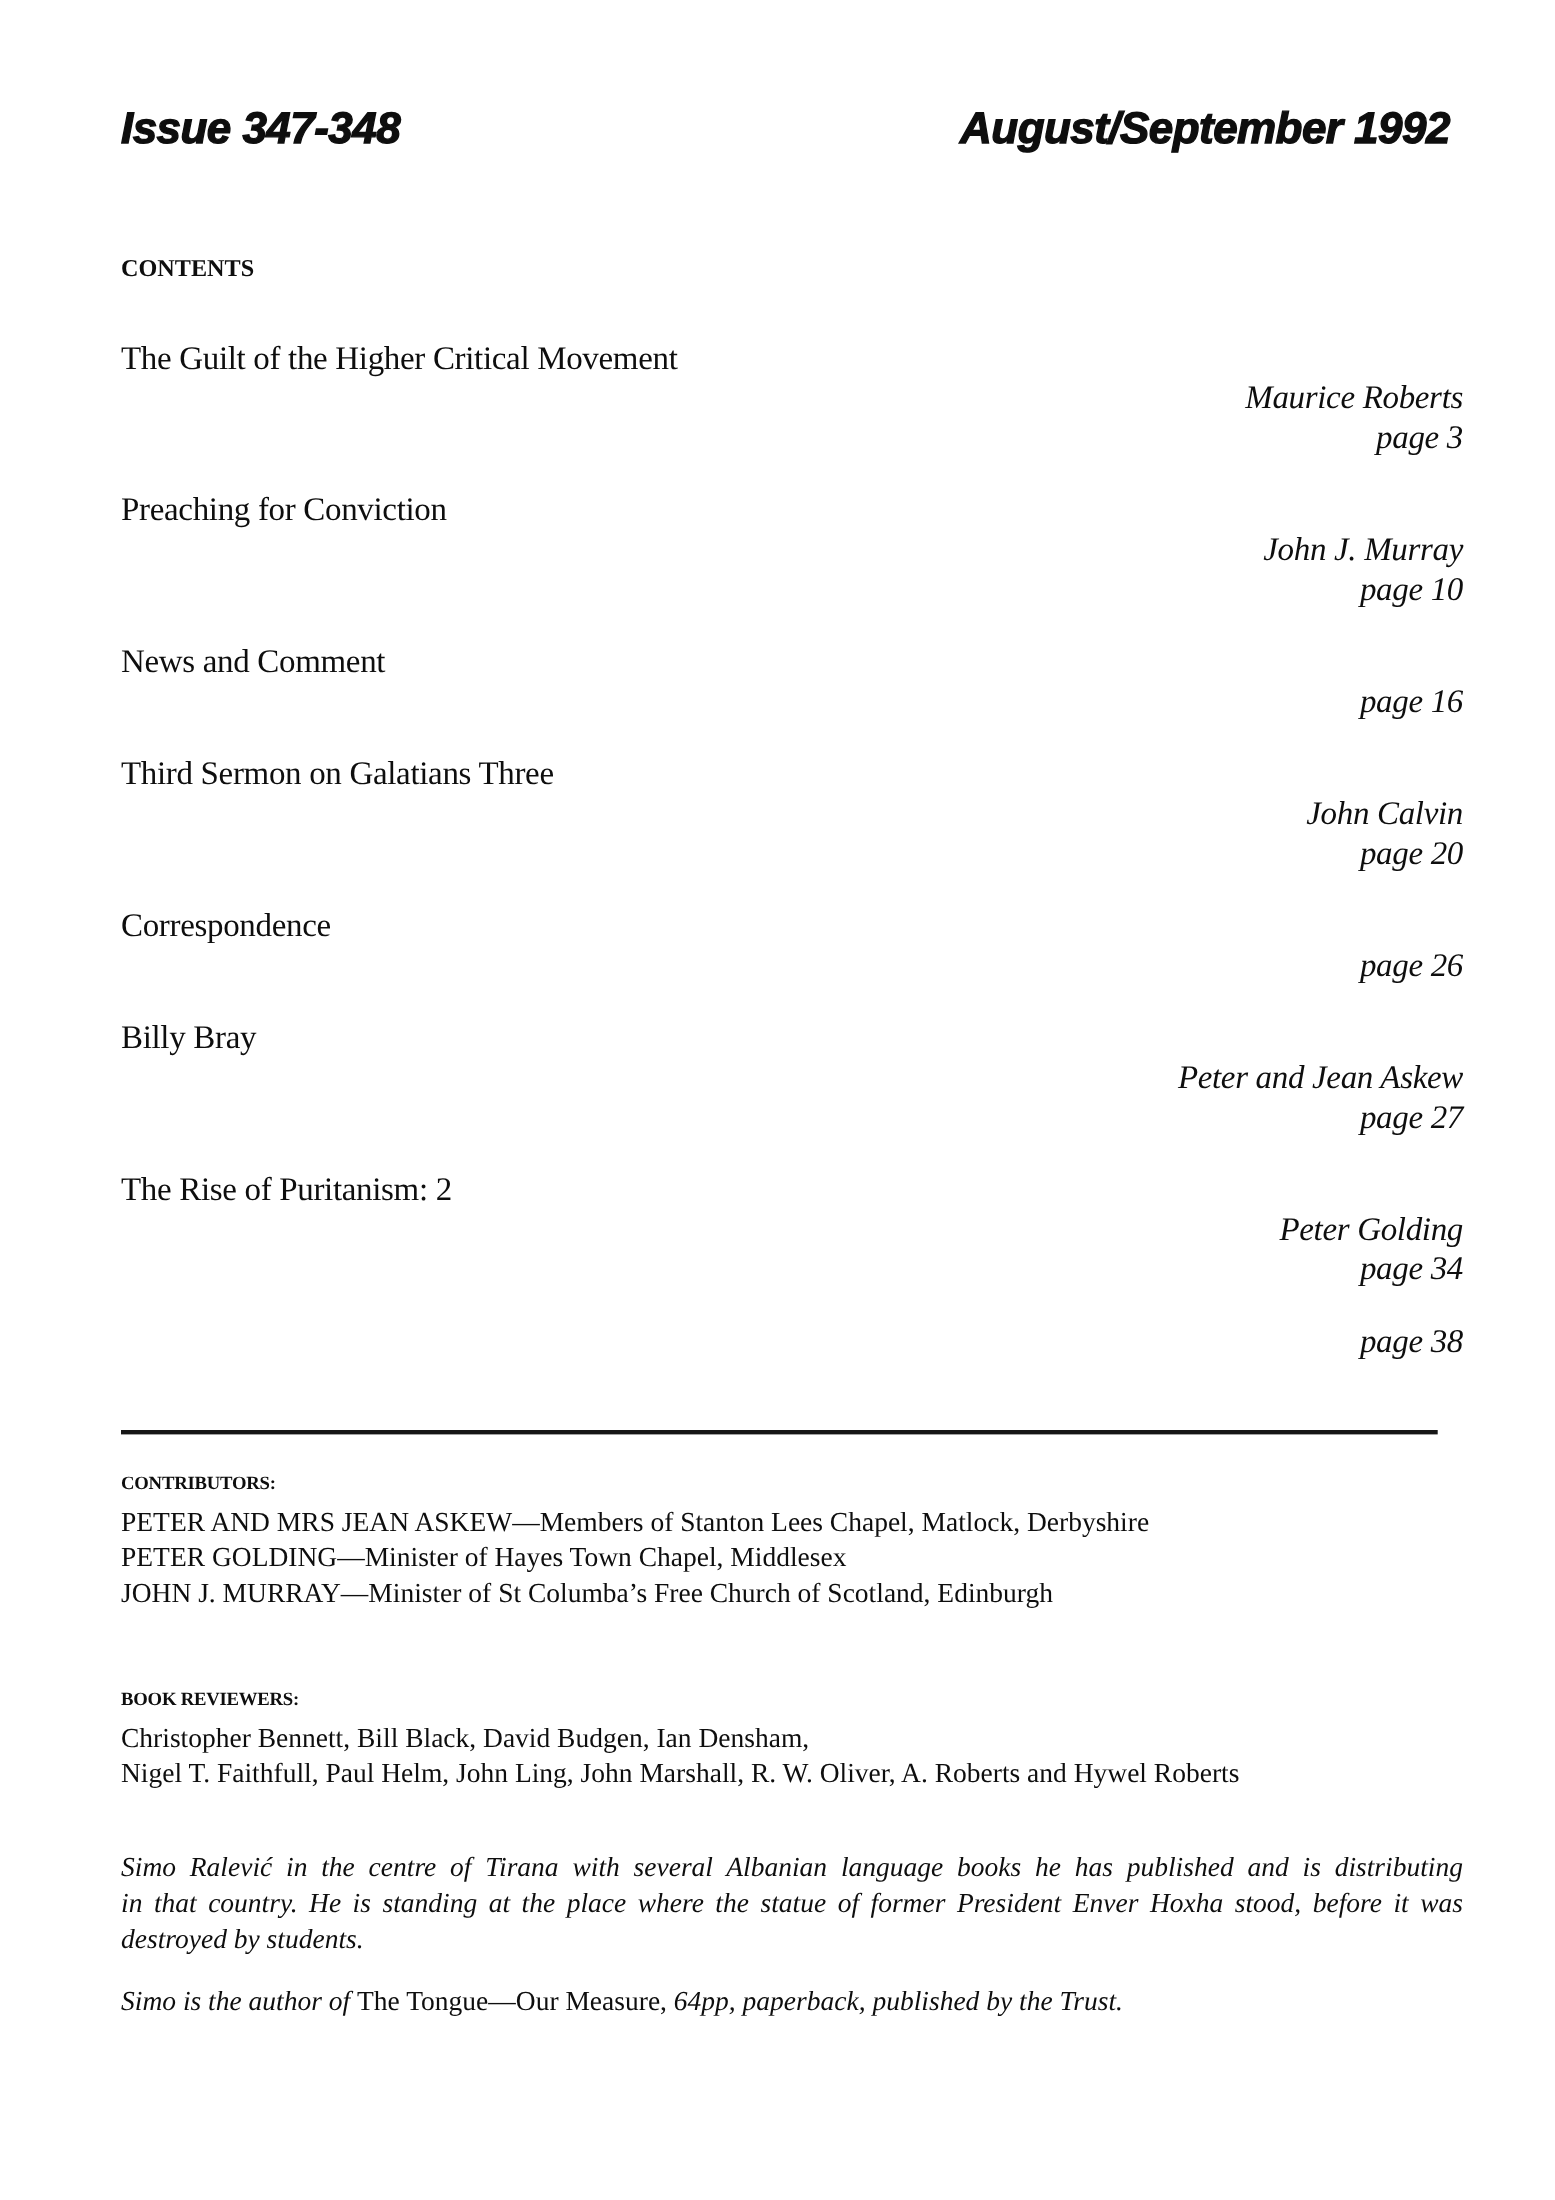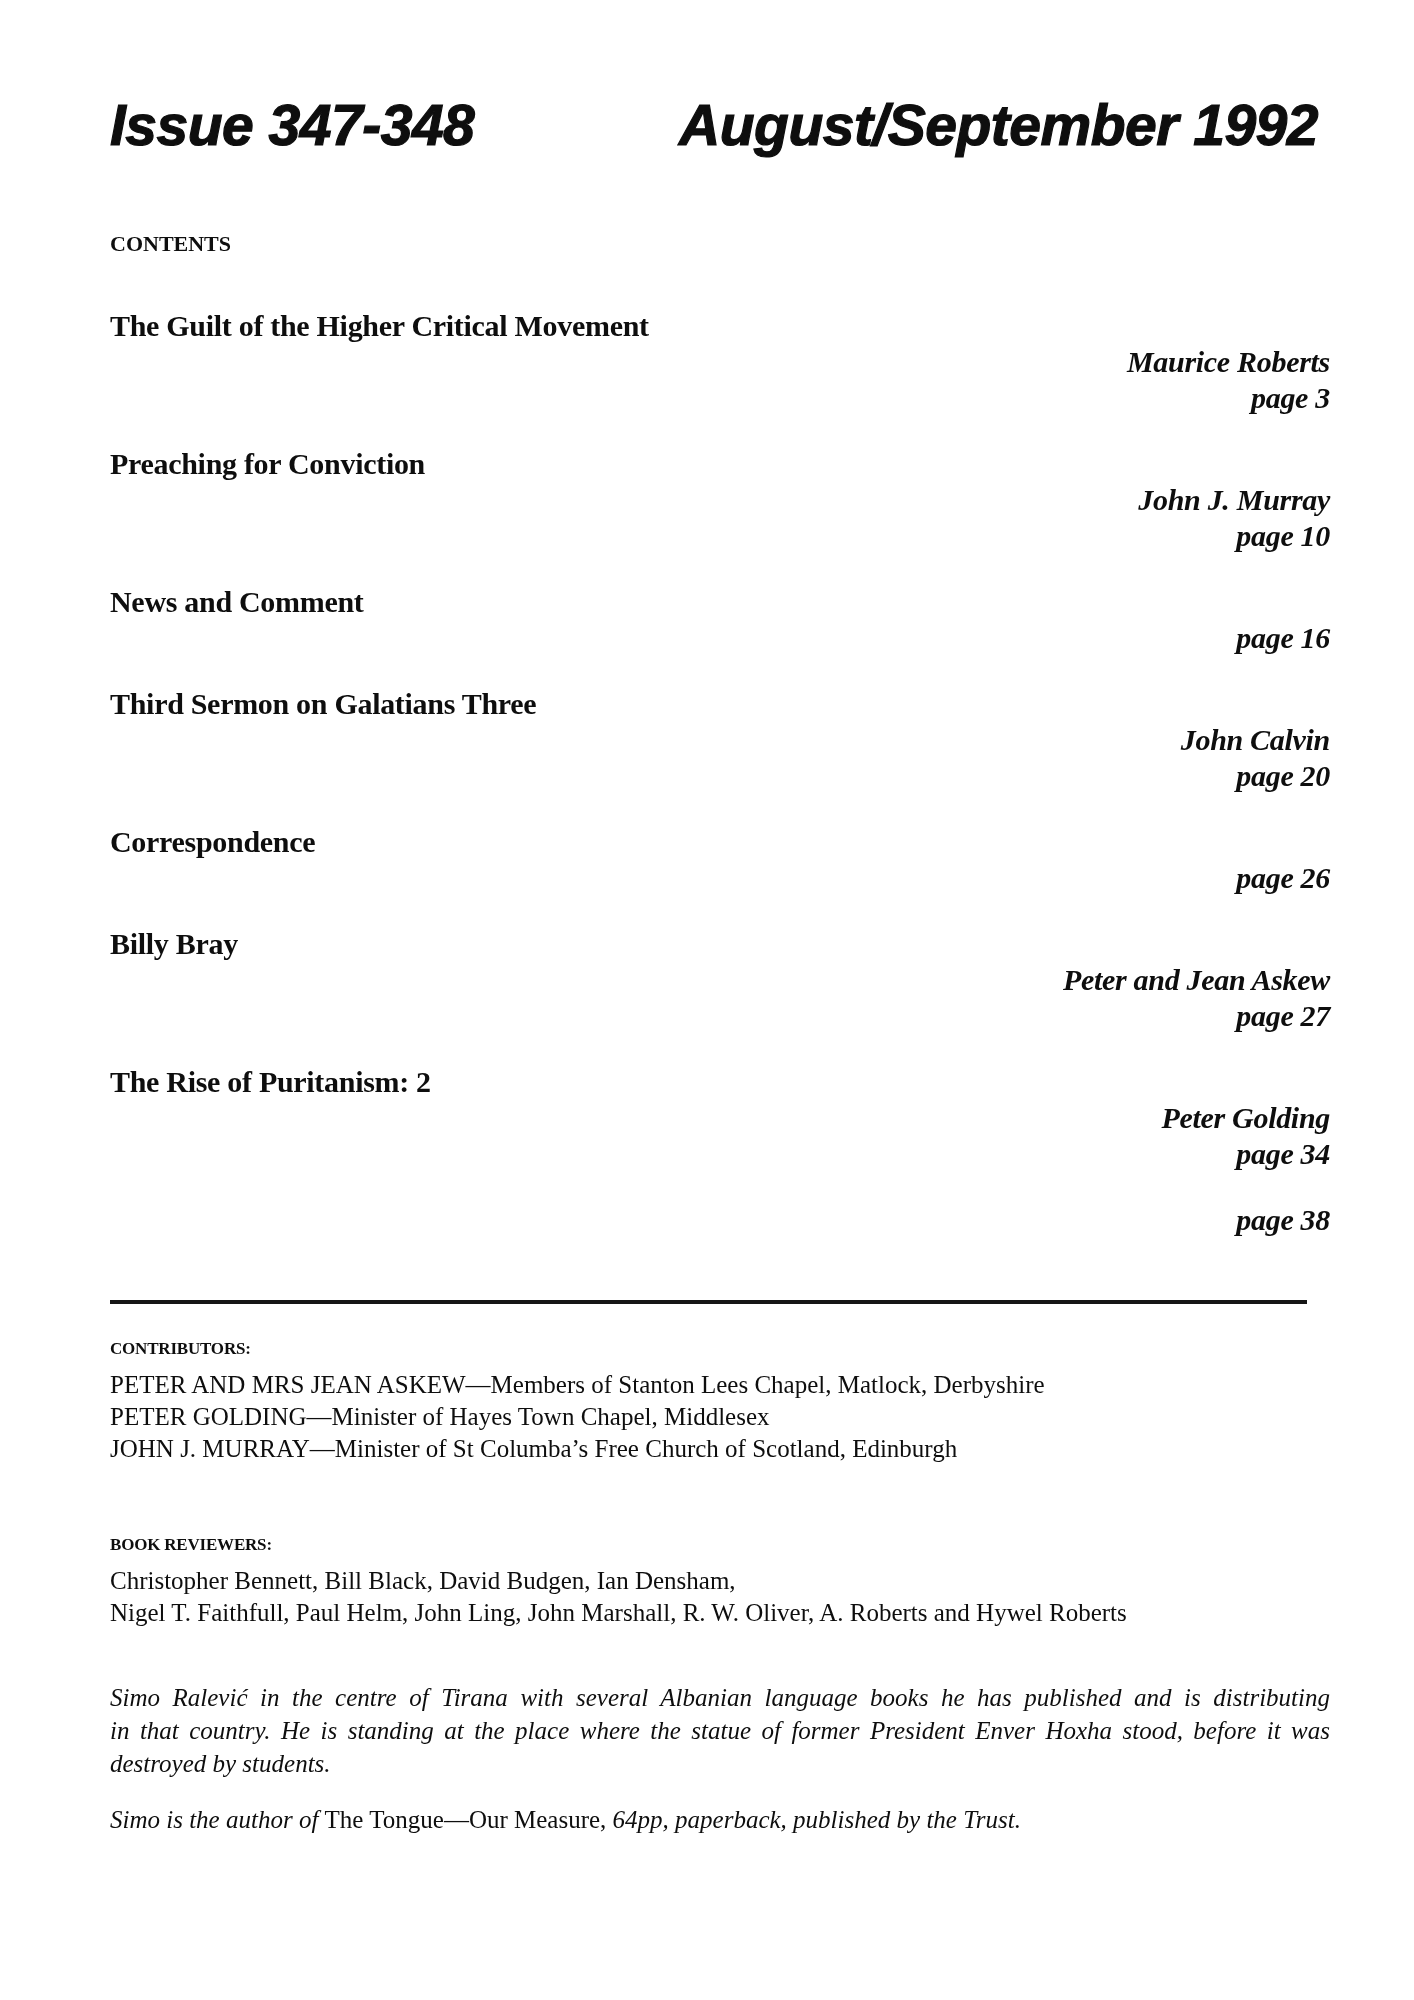--- a/index.html
+++ b/index.html
@@ -19,21 +19,21 @@
     position: absolute;
     left: 110px;
     top: 97px;
     width: 1208px;
     display: flex;
     justify-content: space-between;
     align-items: baseline;
     font-family: "Liberation Sans", "DejaVu Sans", sans-serif;
     font-weight: bold;
     font-style: italic;
-    font-size: 57px;
+    font-size: 40px;
     line-height: 1;
     letter-spacing: -0.5px;
     -webkit-text-stroke: 1.2px #0e0e0e;
     white-space: nowrap;
   }
 
   
   .contents-heading {
     position: absolute;
     left: 110px;
@@ -47,21 +47,21 @@
   
   .toc {
     position: absolute;
     left: 110px;
     top: 308px;
     width: 1220px;
     font-size: 30px;
     line-height: 36px;
     letter-spacing: -0.3px;
   }
-  .toc-entry { margin: 0 0 30px 0; font-weight: bold; }
+  .toc-entry { margin: 0 0 30px 0; }
   .toc-title { }
   .toc-author, .toc-page { font-style: italic; text-align: right; }
 
   
   .rule {
     position: absolute;
     left: 110px;
     top: 1300px;
     width: 1197px;
     height: 4px;

